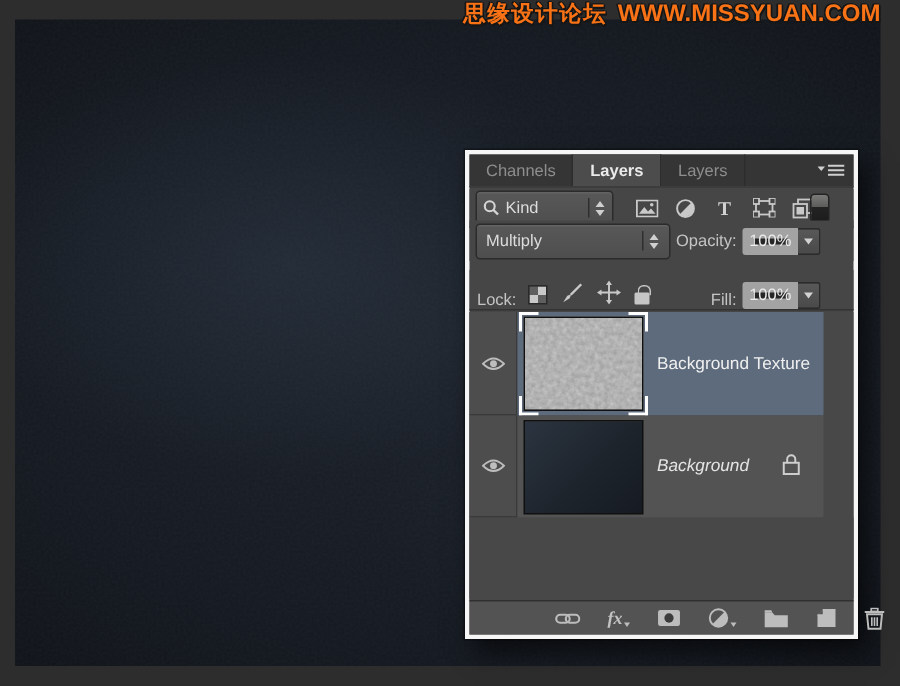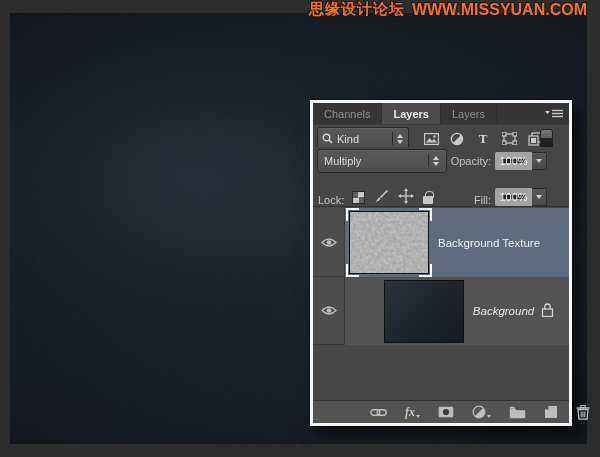--- a/index.html
+++ b/index.html
@@ -101,28 +101,28 @@
     background:conic-gradient(#c9c9c9 25%, #5f5f5f 0 50%, #c9c9c9 0 75%, #5f5f5f 0);
   }
   .padlock { position:relative; width:10px; height:8px; background:#c6c6c6; border-radius:1px; margin-top:5px; }
   .padlock::before {
     content:""; position:absolute; left:1.5px; top:-5px; width:7px; height:6px;
     border:1.5px solid #c6c6c6; border-bottom:none; border-radius:4px 4px 0 0;
   }
 
   
   .layers-area { position:absolute; left:0; top:105px; width:256px; height:192px; background:#484848; }
-  .layer-row { display:flex; width:256px; border-bottom:1px solid #3a3a3a; }
+  .layer-row { display:flex; width:236px; border-bottom:1px solid #3a3a3a; }
   .layer-row.selected .row-content { background:#5d6b7d; }
   .row-eye {
     width:32px; flex:0 0 32px; background:#4d4d4d; border-right:1px solid #3a3a3a;
     display:flex; align-items:center; justify-content:center;
   }
   .row-content { position:relative; flex:1; background:#535353; display:flex; align-items:center; }
-  .r1 { height:69px; } .r2 { height:68px;justify-content:center; }
+  .r1 { height:69px; } .r2 { height:68px; }
 
   .thumb-wrap { position:relative; margin-left:4px; width:80px; height:63px; flex:0 0 80px; }
   .thumb {
     position:absolute; inset:0; border:1px solid #101010; overflow:hidden;
     background:#9b9b9b;
     box-shadow:inset 0 0 16px rgba(0,0,0,.55);
   }
   .thumb svg { position:absolute; inset:0; width:100%; height:100%; }
   .thumb.bgplate {
     background:linear-gradient(135deg,#2b3440 0%,#1d242c 55%,#161b22 100%);

